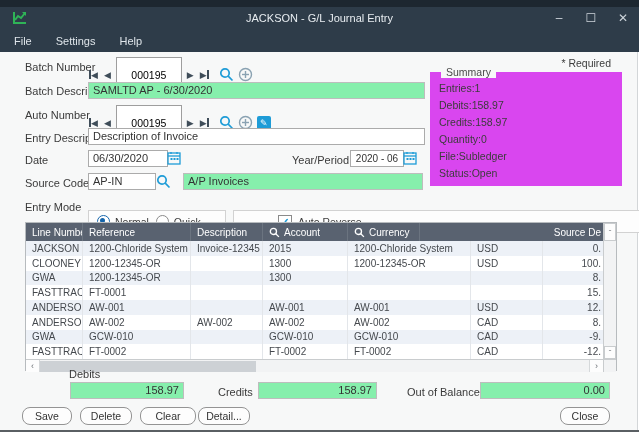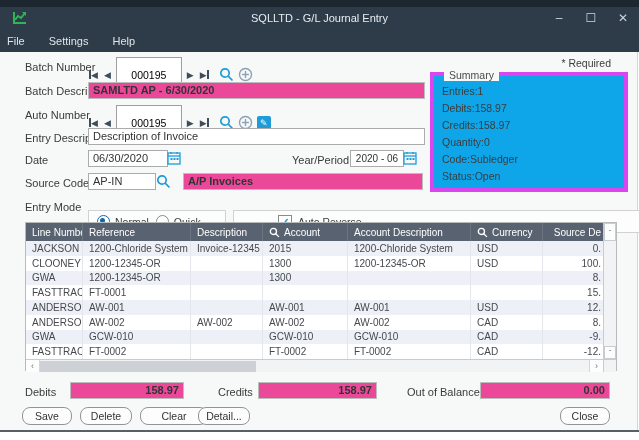--- a/index.html
+++ b/index.html
@@ -7,44 +7,44 @@
        -webkit-font-smoothing:antialiased;overflow:hidden;font-size:11px;color:#3a3a3a;}
   .abs{position:absolute;}
   
   .topstrip{left:0;top:0;width:639px;height:7px;background:#1d2730;}
   .titlebar{left:0;top:7px;width:639px;height:22px;background:#2e3c49;display:flex;align-items:center;}
   .title{position:absolute;left:0;right:0;text-align:center;color:#e8edf1;font-size:11px;}
   .appicon{position:absolute;left:13px;top:3px;}
   .wctl{position:absolute;top:0;height:22px;width:26px;color:#cdd4da;display:flex;align-items:center;justify-content:center;font-size:12px;cursor:default;}
   .menubar{left:0;top:29px;width:639px;height:23px;background:#2e3c49;display:flex;align-items:center;color:#dfe5ea;font-size:11px;}
   .menuitem{padding:0 12px;height:100%;display:flex;align-items:center;}
-  .menuitem:first-child{padding-left:7px;}
+  .menuitem:first-child{padding-left:14px;}
   .content{left:0;top:52px;width:637px;height:378px;background:#f7f8f8;border-right:1px solid #d3d6d8;}
   .bottomline{left:0;top:430px;width:639px;height:2px;background:#5a5f63;}
   
   .lbl{position:absolute;left:25px;color:#3a3a3a;font-size:11px;white-space:nowrap;}
   .field{position:absolute;height:15px;border:1px solid #ababab;background:#fff;font-size:11px;
          padding:0 4px;line-height:15px;color:#333;font-family:"Liberation Sans",sans-serif;}
-  .ro{background:#ec4899;border-color:#bdbdbd;font-weight:bold;}
+  .ro{background:#86efac;border-color:#bdbdbd;}
   .navwrap{position:absolute;display:flex;align-items:center;gap:4px;}
   .navbtn{display:flex;align-items:center;color:#3f4d59;font-size:9px;cursor:default;padding:0 1px;}
   .navbar{width:2px;height:9px;background:#3f4d59;display:inline-block;}
   .navinput{width:46px;height:15px;border:1px solid #9e9e9e;background:#fff;text-align:center;
             font-size:10.5px;font-family:"Liberation Sans",sans-serif;padding:9px;}
   .icobtn{display:flex;align-items:center;justify-content:center;cursor:default;}
   .editicon{width:14px;height:14px;background:#1e9cd7;border-radius:2px;color:#fff;font-size:9px;
             display:flex;align-items:center;justify-content:center;}
   .groupbox{position:absolute;border:1px solid #d2d2d2;background:#fdfdfd;display:flex;align-items:center;margin-top:15px;}
   .radio{width:11px;height:11px;border-radius:50%;border:1px solid #1565ab;background:#fff;position:relative;display:inline-block;}
   .radio.off{border-color:#8a8a8a;}
   .radio.on::after{content:"";position:absolute;left:2px;top:2px;width:5px;height:5px;border-radius:50%;background:#1565ab;}
   .chk{width:12px;height:12px;border:1px solid #8a8a8a;background:#fff;color:#1e9cd7;font-size:11px;
        font-weight:bold;display:flex;align-items:center;justify-content:center;line-height:10px;}
   
-  .fieldset{position:absolute;left:430px;top:72px;width:190px;height:112px;border:4px solid #d946ef;background:#0ea5e9;}
+  .fieldset{position:absolute;left:430px;top:72px;width:190px;height:112px;border:1px solid #d946ef;background:#d946ef;}
   .legend{position:absolute;left:10px;top:-7px;background:#f7f8f8;padding:0 5px;font-size:10.5px;color:#4a4a4a;}
   .srow{position:absolute;left:8px;right:8px;display:flex;font-size:10.5px;color:#3c3c3c;}
   
   .grid{position:absolute;left:25px;top:222px;width:592px;height:149px;border:1px solid #b7bbbe;background:#fff;box-sizing:border-box;}
   .ghead{position:absolute;left:0;top:0;width:577px;height:18px;background:#596270;display:flex;color:#fff;font-size:10px;}
   .gh{display:flex;align-items:center;padding-left:6px;border-right:1px solid #6b7480;box-sizing:border-box;gap:4px;white-space:nowrap;overflow:hidden;}
   .gbody{position:absolute;left:0;top:18px;width:577px;height:118px;display:flex;flex-direction:column;}
   .grow{display:flex;flex:1;background:#fff;}
   .grow.alt{background:#edf1f7;}
   .c{display:flex;align-items:center;padding-left:6px;border-right:1px solid #e3e6ea;box-sizing:border-box;
@@ -72,21 +72,21 @@
 <div class="abs topstrip"></div>
 
 <div class="abs titlebar">
   <span class="appicon">
     <svg width="14" height="14" viewBox="0 0 14 14">
       <polyline points="1,2 1,13 13,13" stroke="#2fb457" stroke-width="2" fill="none"></polyline>
       <polyline points="2,10 5,6 8,8 12,3" stroke="#2fb457" stroke-width="2" fill="none"></polyline>
       <polygon points="9,2 13,2 13,6" fill="#2fb457"></polygon>
     </svg>
   </span>
-  <span class="title">SQLLTD - G/L Journal Entry</span>
+  <span class="title">JACKSON - G/L Journal Entry</span>
 </div>
 <div class="wctl abs" style="left:546px;top:7px;">–</div>
 <div class="wctl abs" style="left:578px;top:7px;">☐</div>
 <div class="wctl abs" style="left:610px;top:7px;">✕</div>
 
 <div class="abs menubar">
   <span class="menuitem">File</span>
   <span class="menuitem">Settings</span>
   <span class="menuitem">Help</span>
 </div>
@@ -211,21 +211,21 @@
     </div>
   <div class="srow" style="top:43px;">
       <span>Credits:</span>
       <span>158.97</span>
     </div>
   <div class="srow" style="top:60px;">
       <span>Quantity:</span>
       <span>0</span>
     </div>
   <div class="srow" style="top:77px;">
-      <span>Code:</span>
+      <span>File:</span>
       <span>Subledger</span>
     </div>
   <div class="srow" style="top:94px;">
       <span>Status:</span>
       <span>Open</span>
     </div>
 </div>
 
 <div class="grid">
   <div class="ghead">
@@ -240,23 +240,20 @@
       </div>
     <div class="gh c3">
       <span>
           <svg width="11" height="11" viewBox="0 0 15 15">
             <circle cx="6" cy="6" r="4.2" stroke="#fff" stroke-width="1.8" fill="none"></circle>
             <line x1="9.2" y1="9.2" x2="13.5" y2="13.5" stroke="#fff" stroke-width="1.8"></line>
           </svg>
         </span>
       <span>Account</span>
     </div>
-    <div class="gh c4">
-        <span>Account Description</span>
-      </div>
     <div class="gh c5">
       <span>
           <svg width="11" height="11" viewBox="0 0 15 15">
             <circle cx="6" cy="6" r="4.2" stroke="#fff" stroke-width="1.8" fill="none"></circle>
             <line x1="9.2" y1="9.2" x2="13.5" y2="13.5" stroke="#fff" stroke-width="1.8"></line>
           </svg>
         </span>
       <span>Currency</span>
     </div>
     <div class="gh c6" style="justify-content:flex-end;padding-right:2px;">
@@ -342,26 +339,26 @@
     <div class="sbtn" style="top:123px;height:13px;">ˇ</div>
   </div>
   <div class="hscroll">
     <div class="hbtn">‹</div>
     <div class="hthumb"></div>
     <div class="hbtn r" style="margin-left:auto;">›</div>
   </div>
   <div class="corner"></div>
 </div>
 
-<div class="lbl" style="top:386px;">Debits</div>
+<div class="lbl" style="top:368px;margin-left:44px;">Debits</div>
 <div class="field ro" style="left:70px;top:382px;width:104px;text-align:right;">158.97</div>
 <div class="lbl" style="left:218px;top:386px;">Credits</div>
 <div class="field ro" style="left:258px;top:382px;width:109px;text-align:right;">158.97</div>
 <div class="lbl" style="left:407px;top:386px;">Out of Balance By</div>
 <div class="field ro" style="left:480px;top:382px;width:120px;text-align:right;">0.00</div>
 
 <button class="btn" style="left:22px;top:407px;width:50px;">Save</button>
 <button class="btn" style="left:80px;top:407px;width:52px;">Delete</button>
-<button class="btn" style="left:140px;top:407px;width:68px;">Clear</button>
+<button class="btn" style="left:140px;top:407px;width:56px;">Clear</button>
 <button class="btn" style="left:198px;top:407px;width:52px;">Detail...</button>
 <button class="btn" style="left:560px;top:407px;width:50px;">Close</button>
 
 <div class="abs bottomline"></div>
 
 </body></html>

